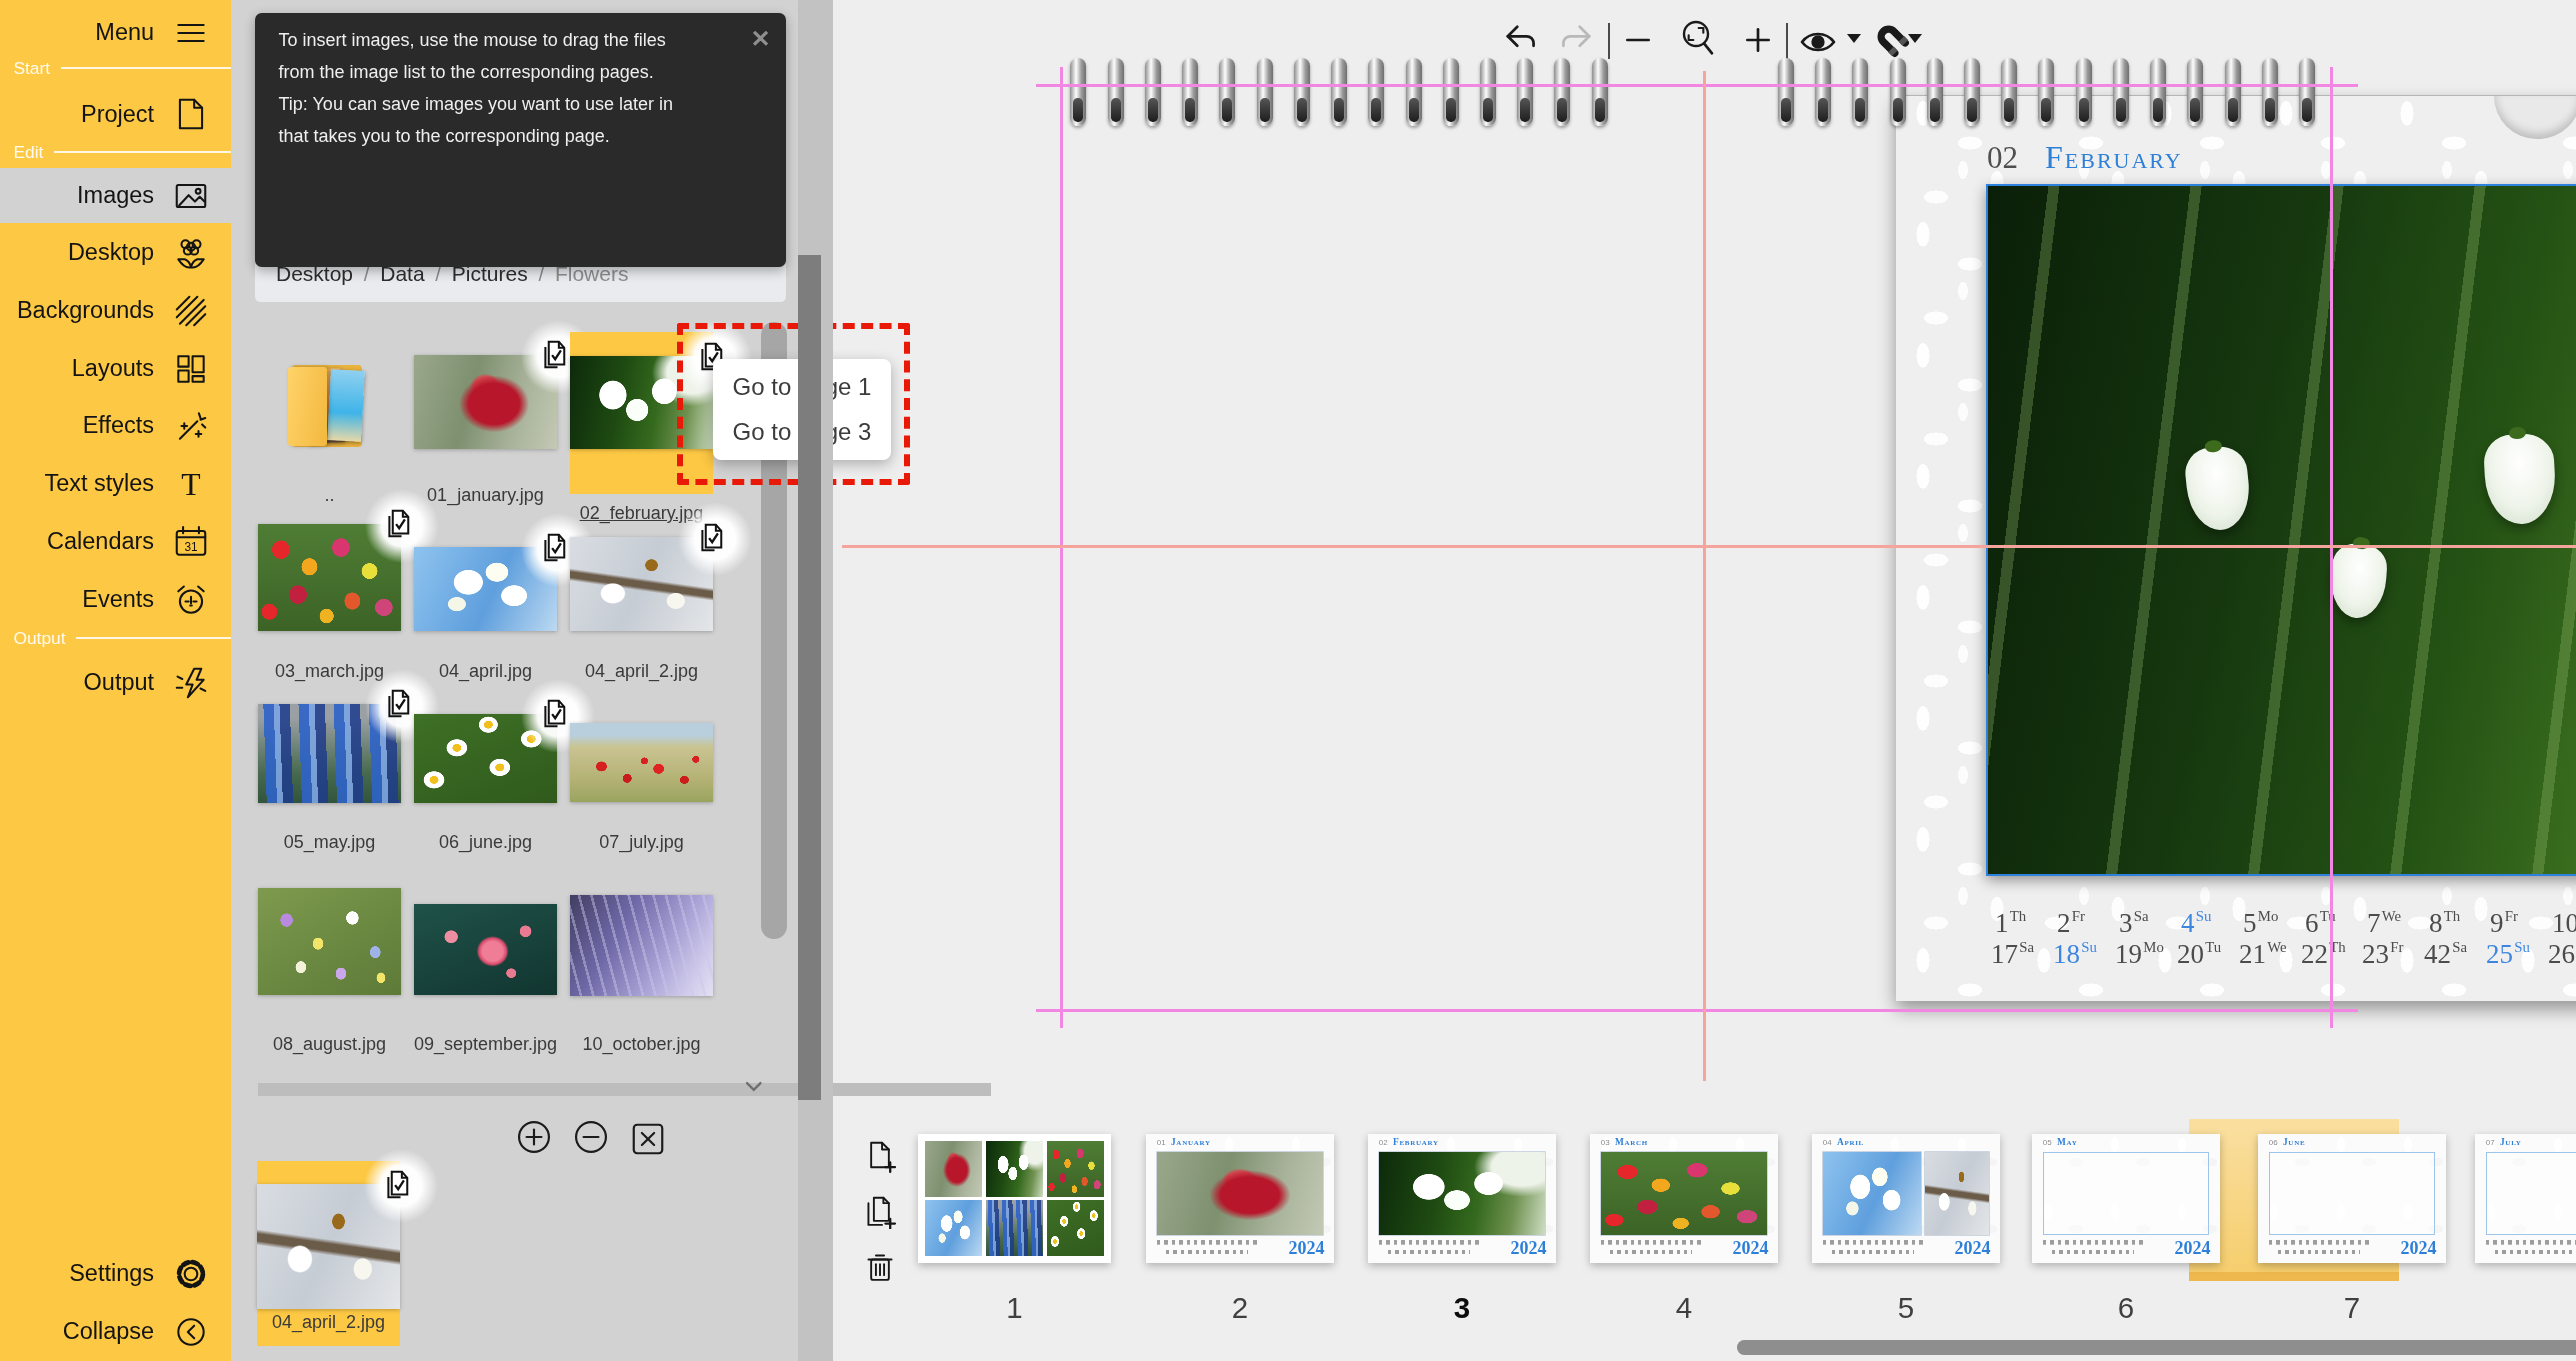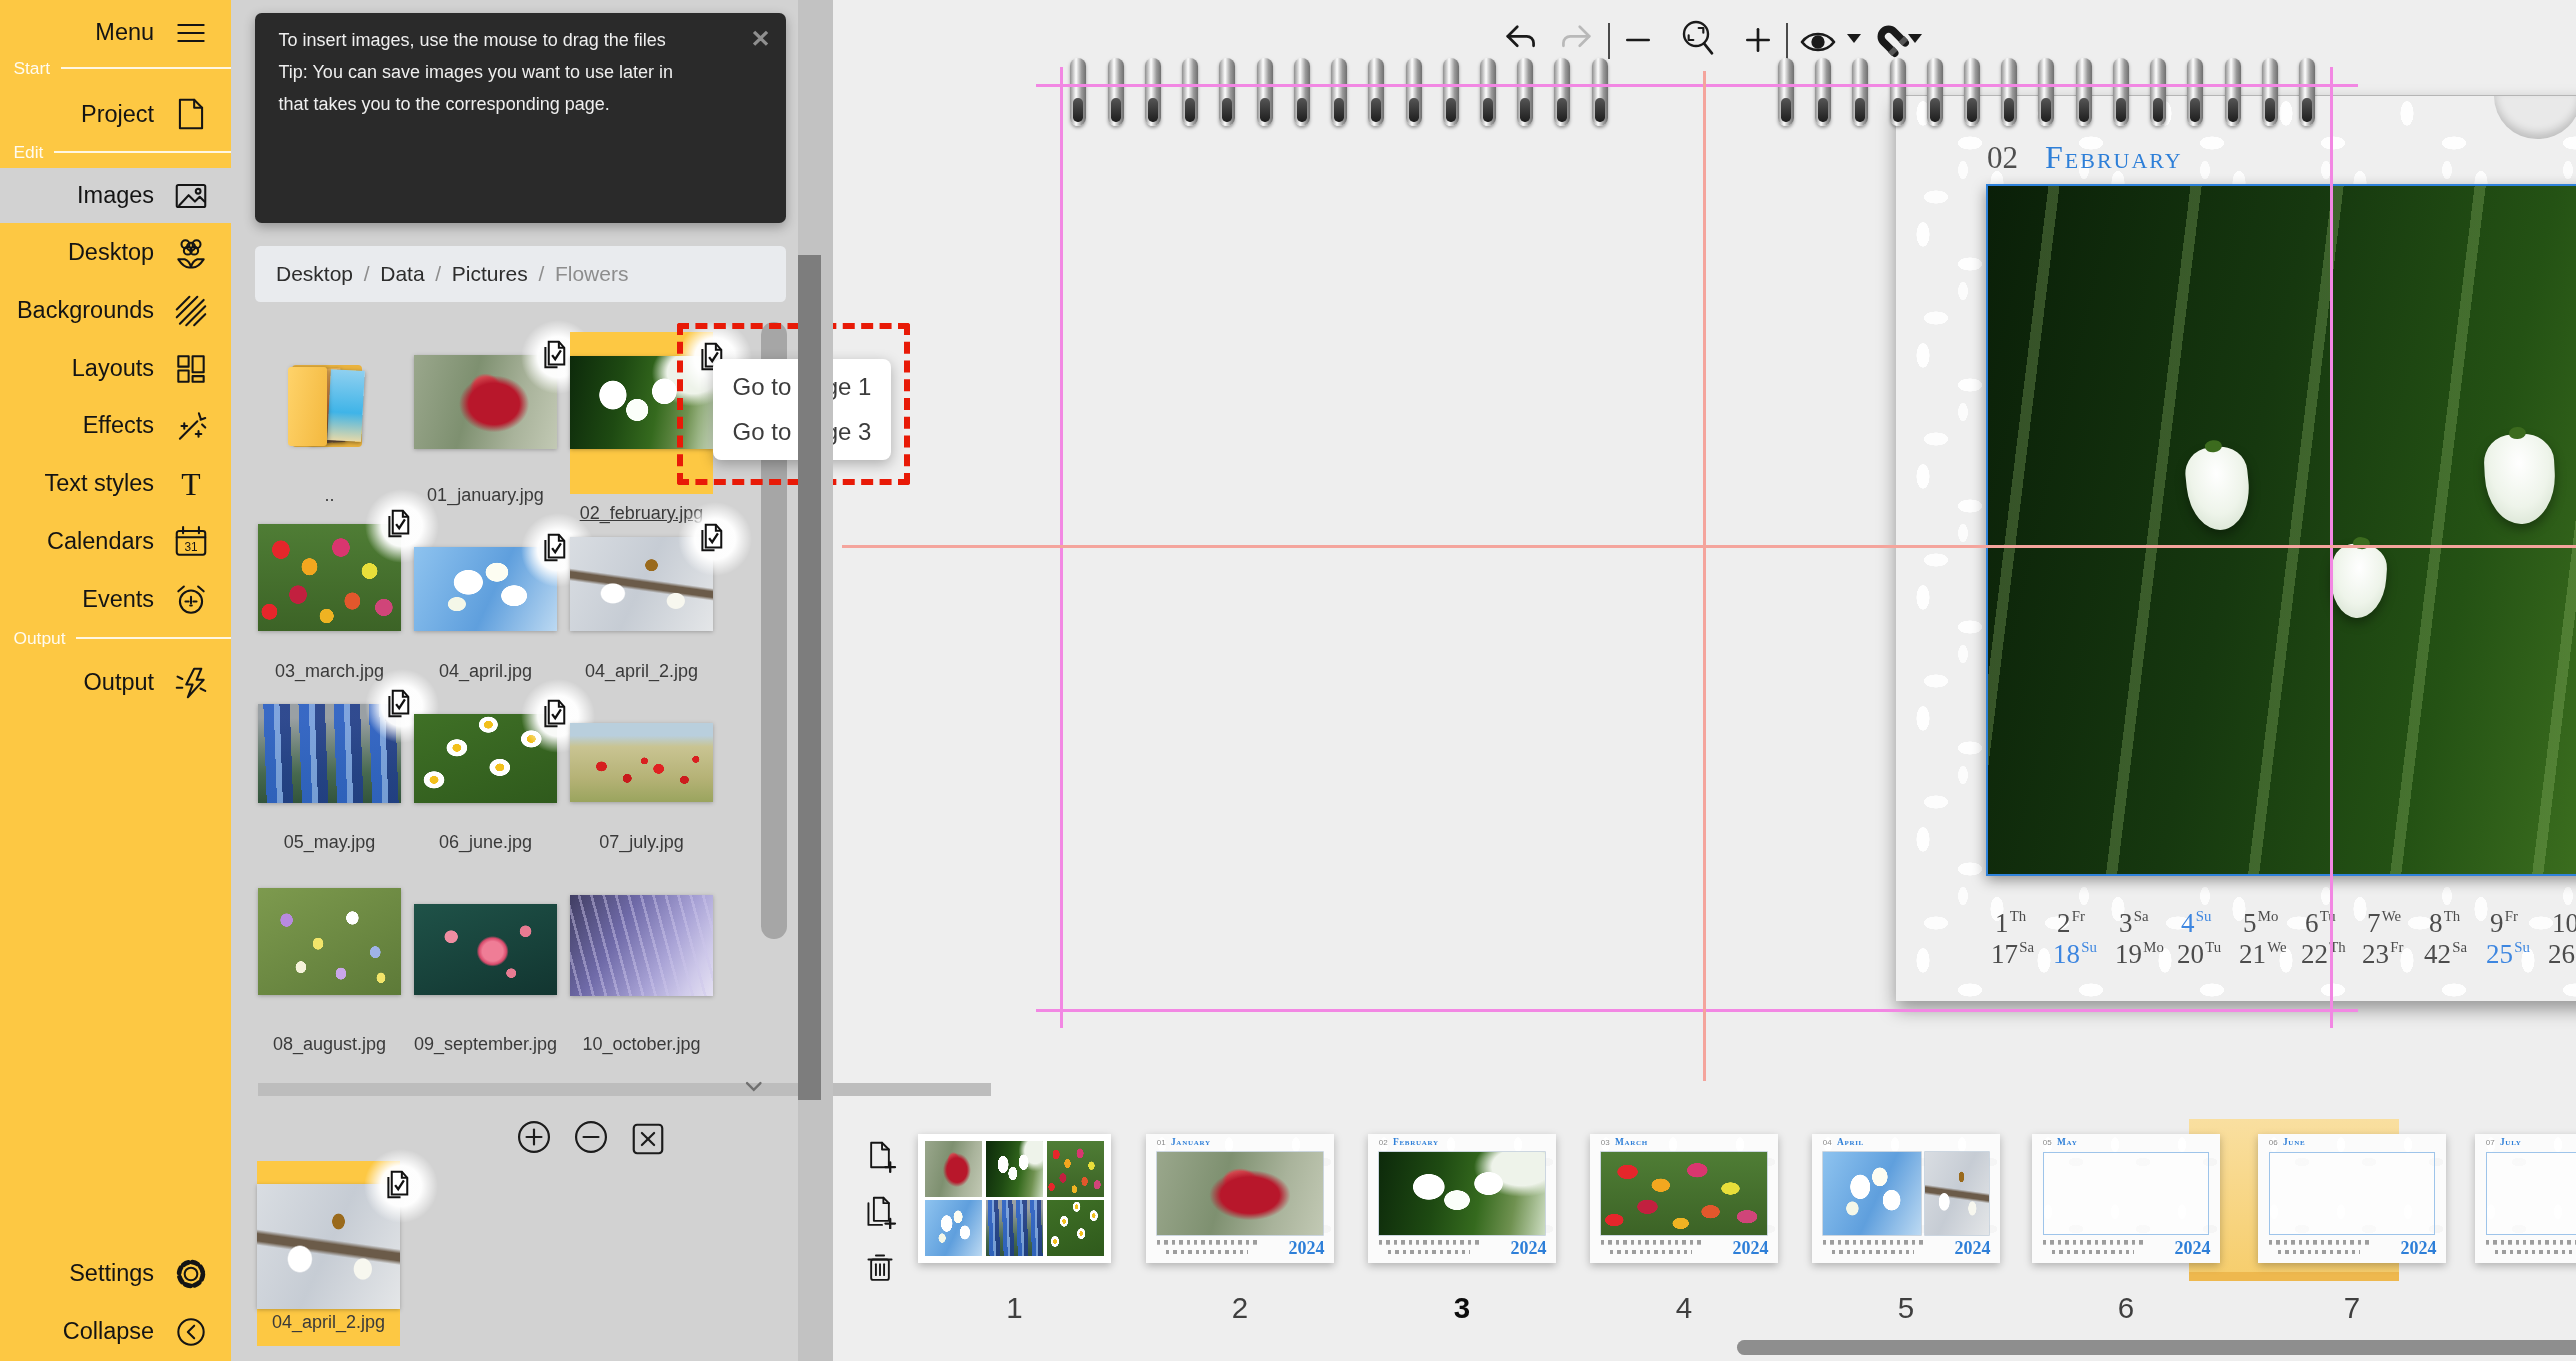--- a/index.html
+++ b/index.html
@@ -14,21 +14,21 @@
   .slbl{font-size:23.5px;color:#141414;white-space:nowrap;}
   .sico{width:38px;height:38px;flex:0 0 38px;}
   .sico svg{width:38px;height:38px;display:block;stroke:#141414;fill:none;stroke-width:2.6;
             stroke-linecap:round;stroke-linejoin:round;}
   .ssec{position:absolute;left:13.4px;right:0;height:20px;display:flex;align-items:center;gap:10.7px;
         color:rgba(255,255,255,.92);font-size:17.4px;}
   .ssec:after{content:"";flex:1;height:2px;background:rgba(255,255,255,.85);}
 
   
   #panel{position:absolute;left:231px;top:0;width:567px;height:1362px;background:#d2d2d2;z-index:20;}
-  #tooltip{position:absolute;left:23.5px;top:13.4px;width:531px;height:210px;background:#2a2a2a;
+  #tooltip{position:absolute;left:23.5px;top:13.4px;width:531px;height:254px;background:#2a2a2a;
            border-radius:6.7px;color:#efefef;font-size:18px;line-height:32px;padding:10.7px 0 0 24px;
            box-sizing:border-box;z-index:60;box-shadow:0 4px 12px rgba(0,0,0,.3);}
   #tooltip .cl{position:absolute;right:14.8px;top:9.4px;font-size:24px;font-weight:bold;color:#8f8f8f;cursor:pointer;}
   #breadcrumb{position:absolute;left:23.5px;top:246px;width:531px;height:56px;background:#e9ebee;
               border-radius:5.4px;display:flex;align-items:center;padding-left:21.5px;box-sizing:border-box;
               font-size:21px;color:#2d2d2d;gap:10.7px;}
   #breadcrumb .sep{color:#8d8d8d;}
   #breadcrumb .cur{color:#8d8d8d;}
   .th{position:absolute;box-shadow:0 1.3px 4px rgba(0,0,0,.25);}
   .iname{position:absolute;font-size:18px;color:#3a3a3a;text-align:center;white-space:nowrap;overflow:hidden;}
@@ -504,20 +504,21 @@
             <path d="M8 12 v30 h18" fill="none" stroke="#111" stroke-width="3"></path>
             <path d="M13 4 h15 l8 9 v25 h-23 z" fill="#fff" stroke="#111" stroke-width="3"></path>
             <path d="M28 4 v9 h8" fill="none" stroke="#111" stroke-width="3"></path>
             <polyline points="18,24 22.5,30 31,17" fill="none" stroke="#111" stroke-width="3.4"></polyline>
           </svg>
         </div>
       </div>
 
     <div id="tooltip">
       <div>To insert images, use the mouse to drag the files</div>
+      <div>from the image list to the corresponding pages.</div>
       <div>Tip: You can save images you want to use later in</div>
       <div>that takes you to the corresponding page.</div>
       <span class="cl">✕</span>
     </div>
 
     <div id="ctxmenu">
       <div class="mi">Go to page 1</div>
       <div class="mi">Go to page 3</div>
     </div>
     <div id="redbox"></div>

